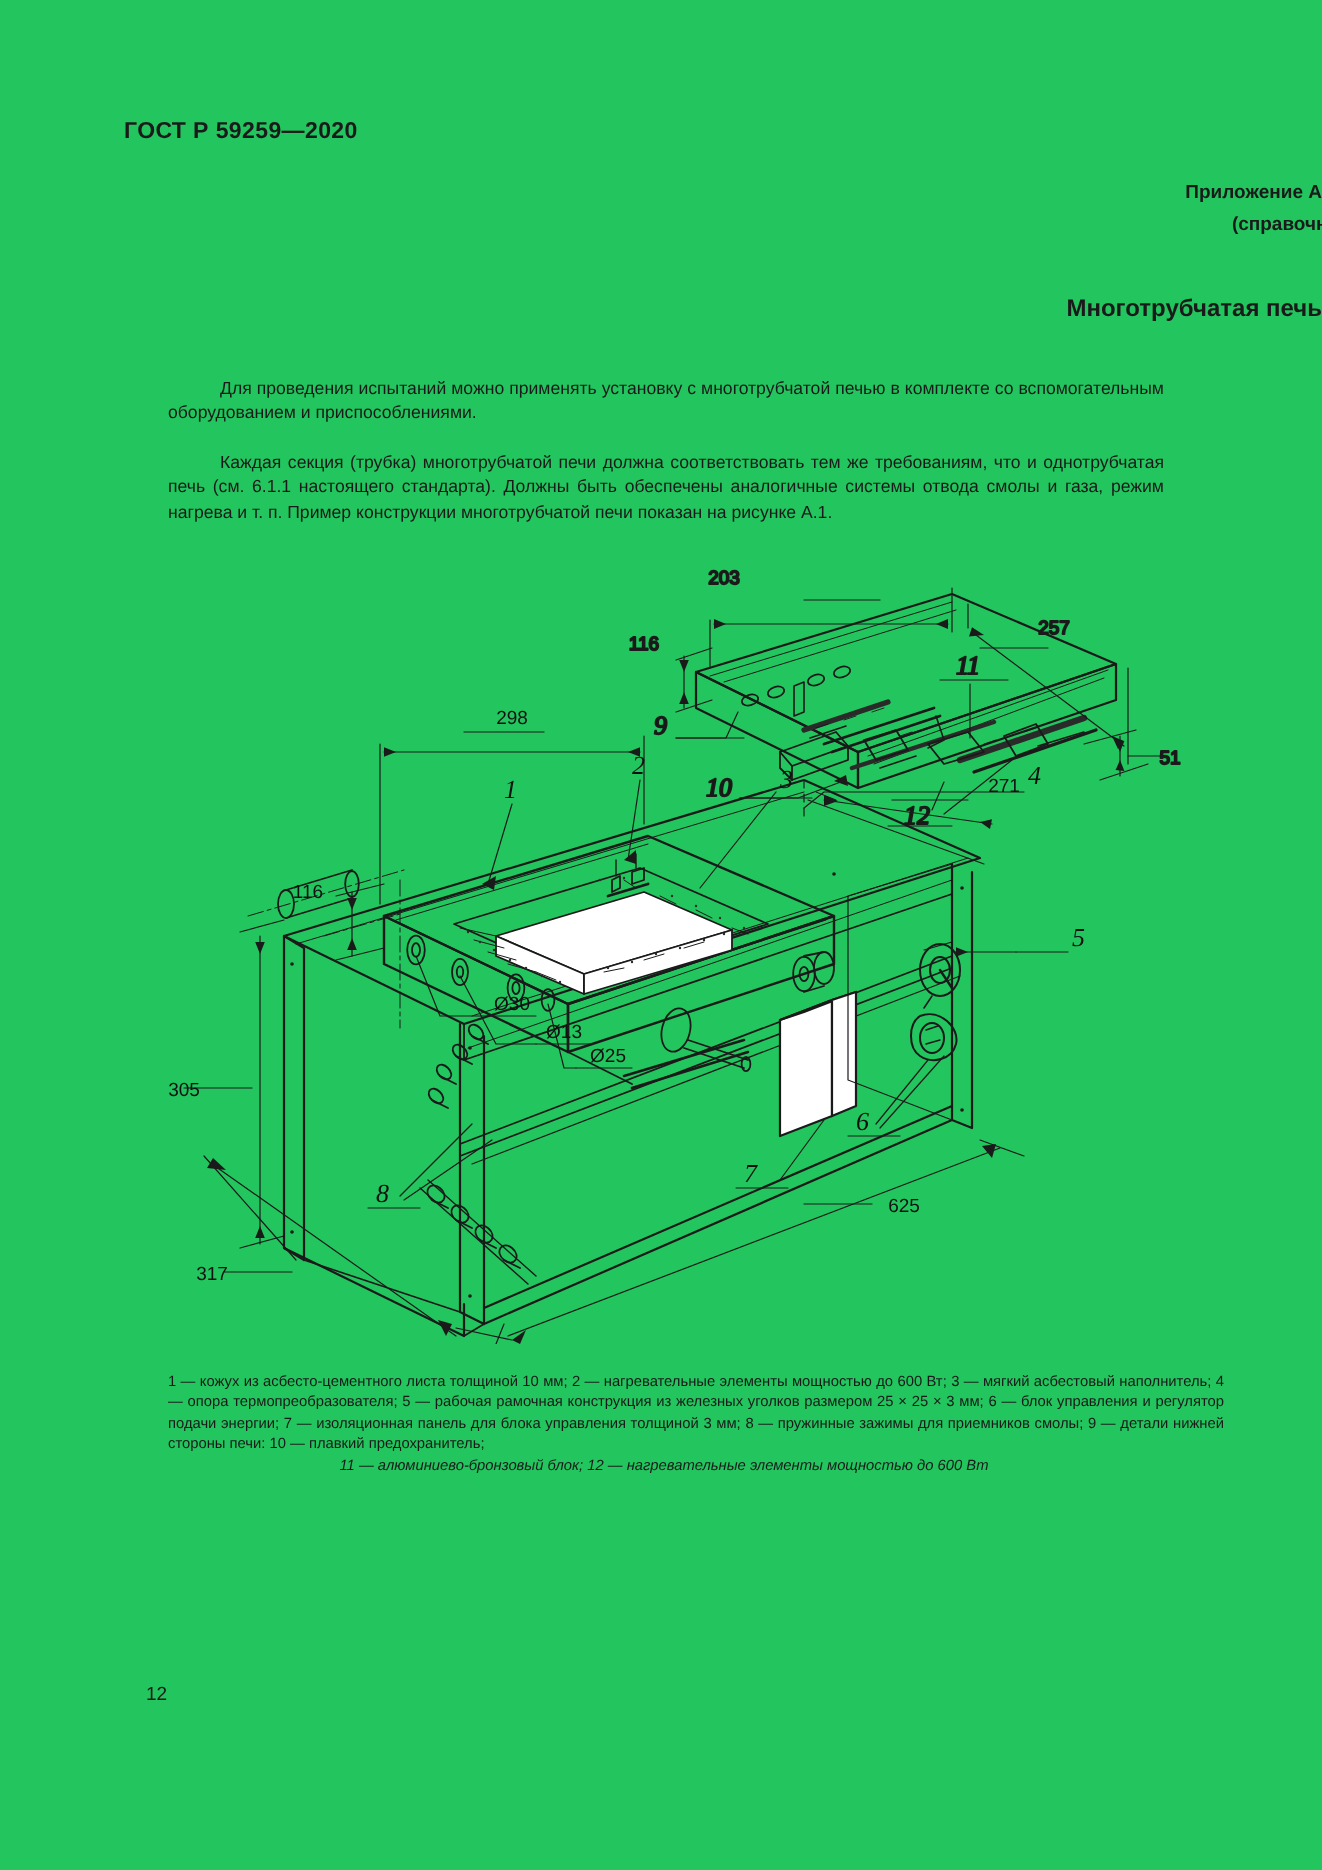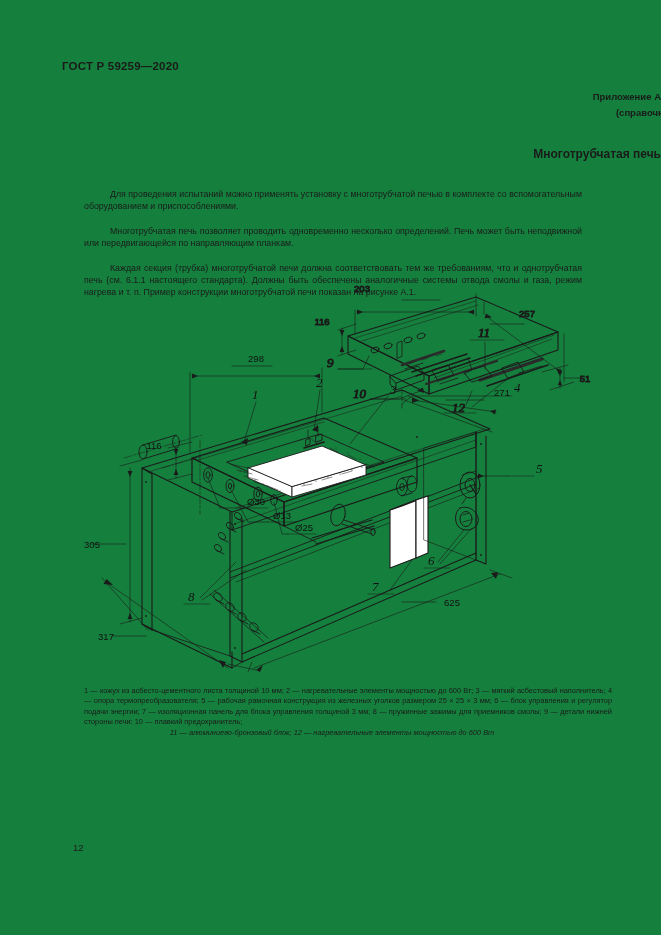--- a/index.html
+++ b/index.html
@@ -9,21 +9,21 @@
   }
   body {
     font-family: "Liberation Sans", sans-serif;
     color: #1a1a1a;
   }
   #page {
     position: relative;
     width: 661px;
     height: 935px;
     overflow: hidden;
-    background: #15803d;
+    background: #22c55e;
   }
 
   
   #std-header {
     position: absolute;
     left: 62px;
     top: 60px;
     font-size: 11.5px;
     font-weight: bold;
     letter-spacing: 0.2px;
@@ -124,21 +124,20 @@
 <div id="page">
 
   <div id="std-header">ГОСТ Р 59259—2020</div>
 
   <div class="centered-block" id="annex-label">Приложение А</div>
   <div class="centered-block" id="annex-sub">(справочное)</div>
   <div class="centered-block" id="section-title">Многотрубчатая печь</div>
 
   <div id="body-text">
     <p>Для проведения испытаний можно применять установку с многотрубчатой печью в комплекте со вспомогательным оборудованием и приспособлениями.</p>
-    <p>Многотрубчатая печь позволяет проводить одновременно несколько определений. Печь может быть неподвижной или передвигающейся по направляющим планкам.</p>
     <p>Каждая секция (трубка) многотрубчатой печи должна соответствовать тем же требованиям, что и однотрубчатая печь (см. 6.1.1 настоящего стандарта). Должны быть обеспечены аналогичные системы отвода смолы и газа, режим нагрева и т. п. Пример конструкции многотрубчатой печи показан на рисунке А.1.</p>
   </div>
 
   <div id="figure">
     <svg width="522" height="400" viewBox="0 0 522 400">
       <g fill="none" stroke="#1a1a1a" stroke-width="1" stroke-linejoin="round" stroke-linecap="round">
 
         <g>
 
           <path d="M276 64 L404 25 L486 60 L357 104 Z" stroke-width="1.1"></path>

